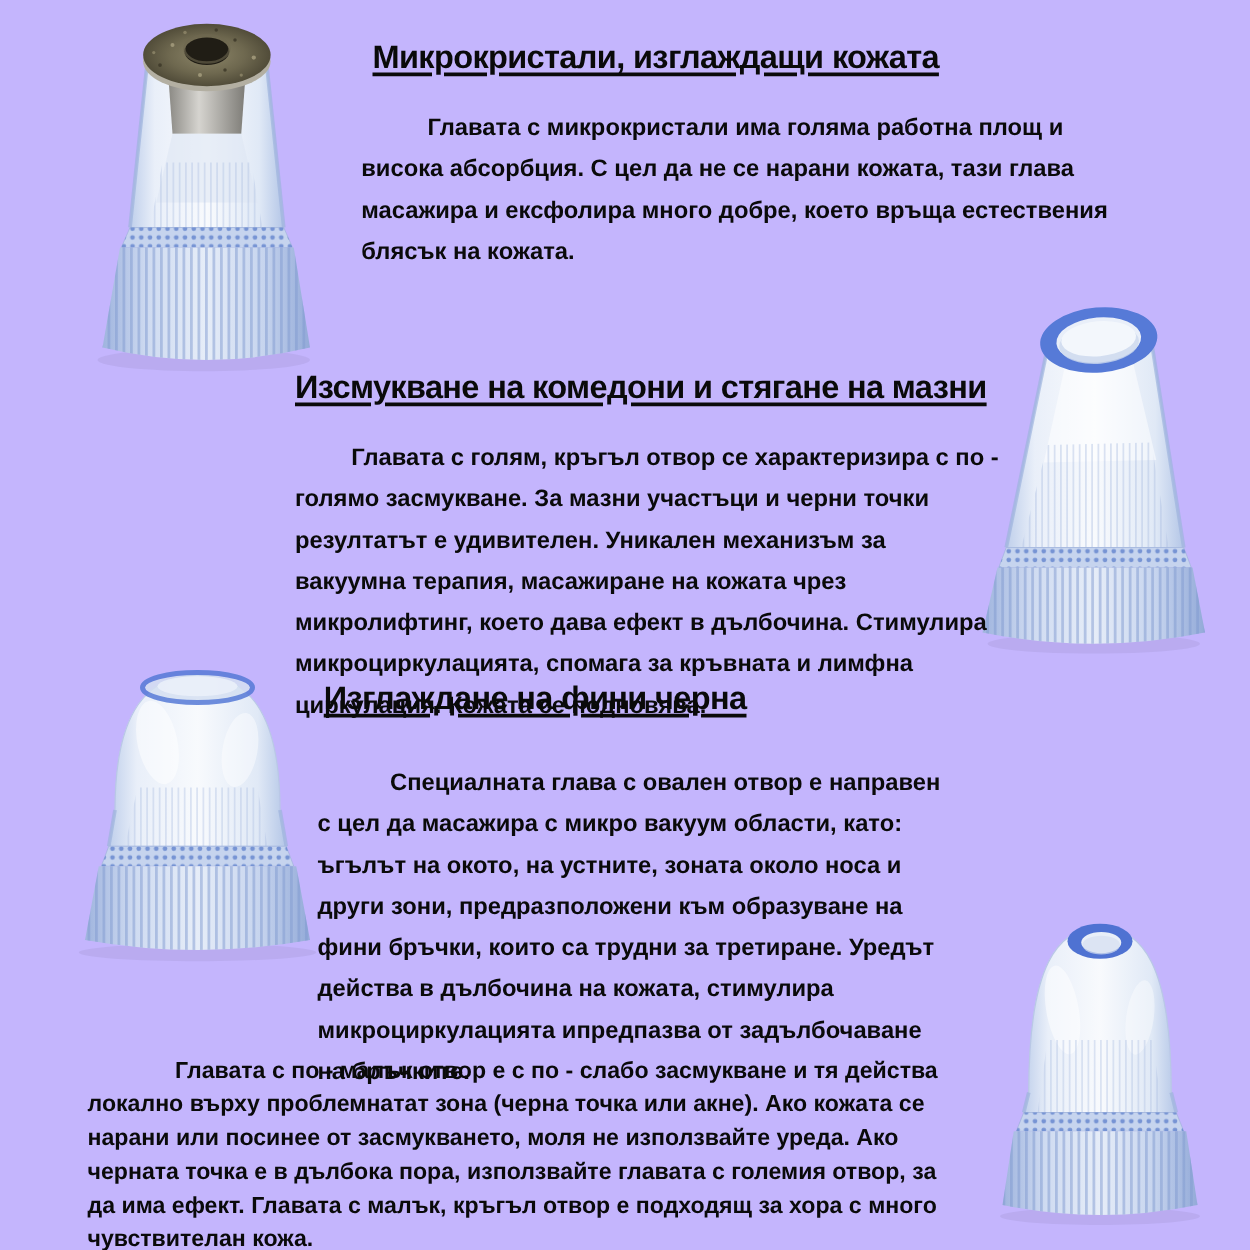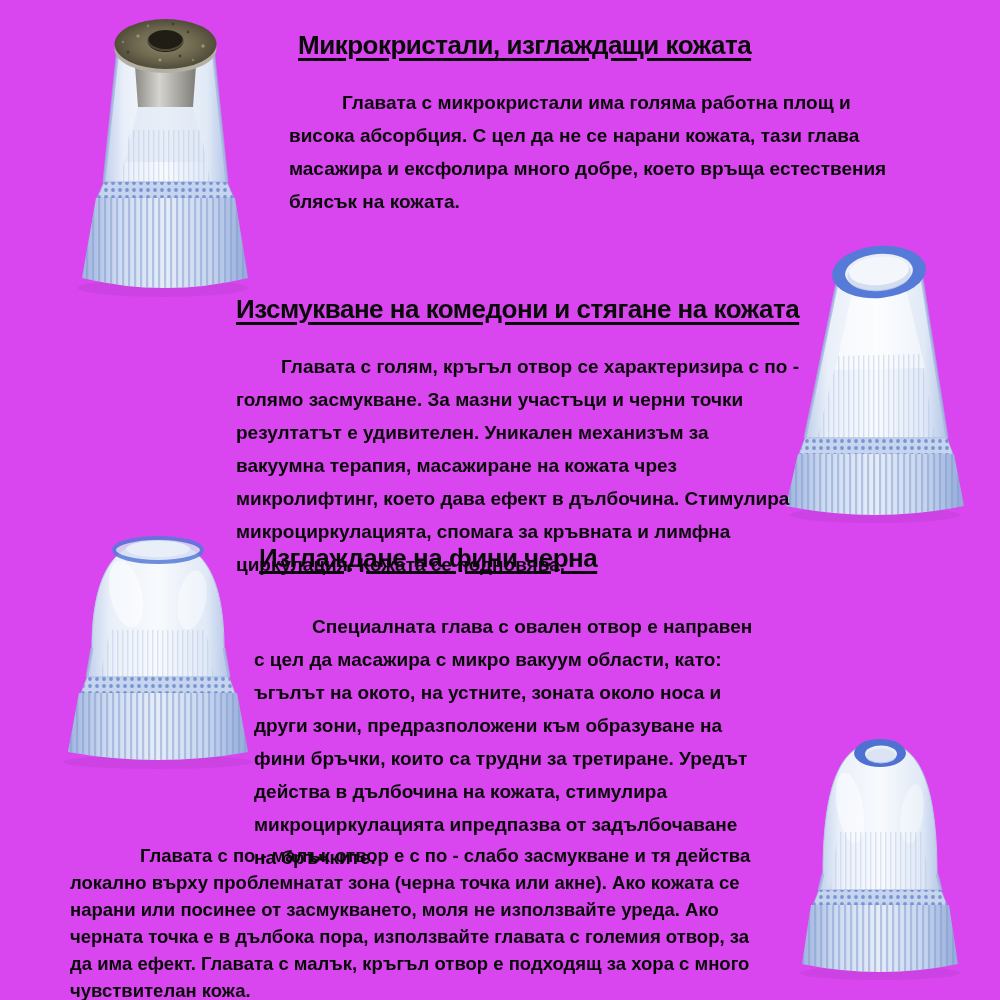--- a/index.html
+++ b/index.html
@@ -1,17 +1,17 @@
 <!DOCTYPE html>
 <html lang="bg"><head>
 <meta charset="utf-8">
 <style>
   html,body{margin:0;padding:0;}
   body{background:#ffffff;font-family:"Liberation Sans","DejaVu Sans",sans-serif;}
-  .page{position:relative;width:1000px;height:1000px;background:#d946ef;overflow:hidden;color:#000;}
+  .page{position:relative;width:1000px;height:1000px;background:#c4b5fd;overflow:hidden;color:#000;}
   .title{position:absolute;margin:0;font-weight:700;font-size:26px;line-height:31px;letter-spacing:-0.5px;
          color:#0a0a0a;text-decoration:underline;text-decoration-thickness:2.5px;text-underline-offset:4px;
          white-space:nowrap;}
   .para{position:absolute;margin:0;font-weight:700;font-size:19px;line-height:33px;color:#0a0a0a;
         text-align:left;}
   .t1{left:298px;top:30px;}
   .p1{left:289px;top:86px;width:600px;text-indent:53px;}
   .t2{left:236px;top:294px;}
   .p2{left:236px;top:350px;width:565px;text-indent:45px;}
   .t3{left:259px;top:543px;}
@@ -115,21 +115,21 @@
         <ellipse cx="96" cy="47" rx="32" ry="16" fill="#cdd9ee" opacity="0.8"></ellipse>
         <ellipse cx="96" cy="43" rx="30" ry="14" fill="#f3f7fc"></ellipse>
       </g>
       <path d="M22,210 L164,210 L170,226 L16,226 Z" fill="#c6d4ee" stroke="#9db1da" stroke-width="0.5"></path>
       <path d="M22,210 L164,210 L170,226 L16,226 Z" fill="url(#pDots)" opacity="0.8"></path>
       <path d="M15,226 L171,226 L181,278 Q92,296 3,278 Z" fill="url(#gSkirt)"></path>
       <path d="M15,226 L171,226 L181,278 Q92,296 3,278 Z" fill="url(#pRibs)"></path>
     </svg>
   </figure>
 
-  <h2 class="title t2">Изсмукване на комедони и стягане на кожата</h2>
+  <h2 class="title t2">Изсмукване на комедони и стягане на мазни</h2>
   <p class="para p2">Главата с голям, кръгъл отвор се характеризира с по - голямо засмукване. За мазни участъци и черни точки резултатът е удивителен. Уникален механизъм за вакуумна терапия, масажиране на кожата чрез микролифтинг, което дава ефект в дълбочина. Стимулира микроциркулацията, спомага за кръвната и лимфна циркулация. Кожата се подновява.</p>
 
   <figure class="head3">
     <svg width="212" height="248" viewBox="0 0 212 248">
       <ellipse cx="106" cy="240" rx="95" ry="7" fill="#000" opacity="0.05"></ellipse>
       <path d="M40,126 C40,44 68,18 106,18 C144,18 172,44 172,126 L177,155 L35,155 Z" fill="url(#gBody)" stroke="#b9c8e6" stroke-width="1"></path>
       <ellipse cx="106" cy="28" rx="44" ry="12" fill="#d5e0f2" stroke="#567ad7" stroke-width="4" opacity="0.85"></ellipse>
       <ellipse cx="106" cy="27" rx="32" ry="8" fill="#eaf0f9" opacity="0.9"></ellipse>
       <ellipse cx="74" cy="72" rx="16" ry="34" fill="#ffffff" opacity="0.5" transform="rotate(-12 74 72)"></ellipse>
       <ellipse cx="140" cy="78" rx="14" ry="30" fill="#ffffff" opacity="0.45" transform="rotate(10 140 78)"></ellipse>

